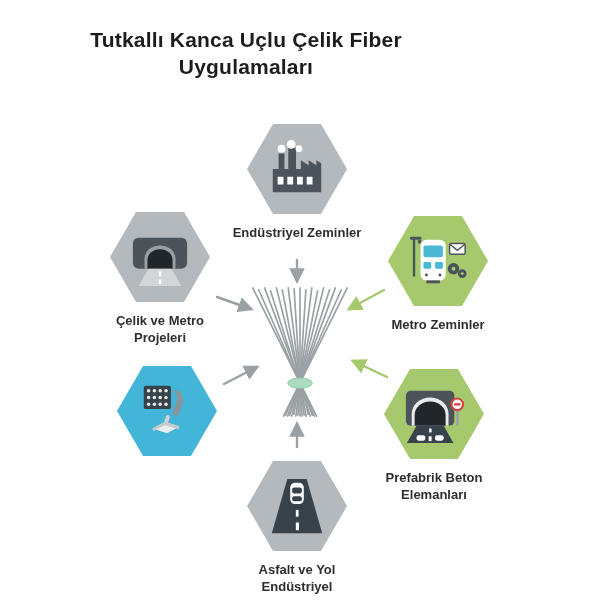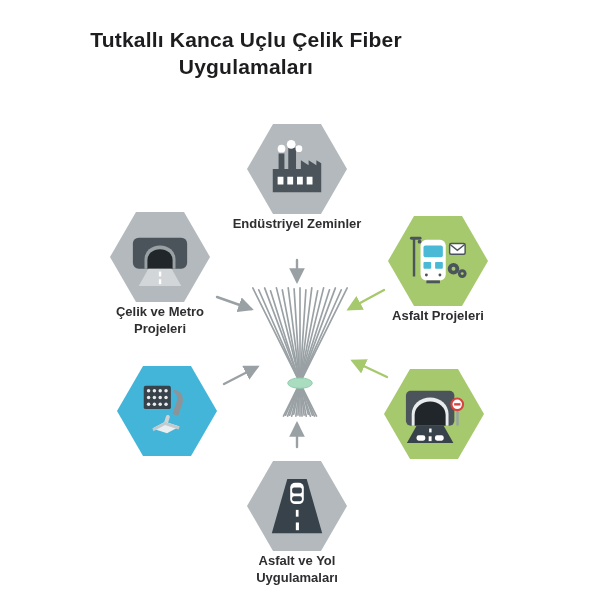--- a/index.html
+++ b/index.html
@@ -16,21 +16,21 @@
   .node{position:absolute;width:160px;display:flex;flex-direction:column;align-items:center}
   .hex{
     width:100px;height:90px;flex:none;
     clip-path:polygon(26% 0,74% 0,100% 50%,74% 100%,26% 100%,0 50%);
     display:flex;align-items:center;justify-content:center;
   }
   .hex-gray{background:#b3b9bc}
   .hex-green{background:#a6c96d}
   .hex-blue{background:#43b5d9}
   .label{
-    margin-top:2px;width:130px;text-align:center;
+    margin-top:11px;width:130px;text-align:center;
     font-size:13px;font-weight:700;color:#2e2e30;line-height:1.3;
   }
 
   .overlay,.bundle{position:absolute;pointer-events:none}
   .overlay{left:0;top:0;width:600px;height:600px}
   .bundle{left:241px;top:286px;width:118px;height:132px}
 </style>
 </head>
 <body>
 
@@ -129,21 +129,21 @@
         <circle cx="34" cy="46.5" r="1.5" fill="#4b545a"></circle>
         <rect x="20" y="52" width="14" height="3" fill="#4b545a"></rect>
         <rect x="44" y="14" width="16" height="11" rx="1.5" fill="#ffffff" stroke="#4b545a" stroke-width="1.5"></rect>
         <path d="M44.5 15 l7.5 6 7.5 -6" fill="none" stroke="#4b545a" stroke-width="1.5"></path>
         <circle cx="48" cy="40" r="6" fill="#4b545a"></circle>
         <circle cx="48" cy="40" r="2" fill="#a6c96d"></circle>
         <circle cx="57" cy="45" r="4.5" fill="#4b545a"></circle>
         <circle cx="57" cy="45" r="1.5" fill="#a6c96d"></circle>
       </svg>
     </div>
-    <div class="label">Asfalt Projeleri</div>
+    <div class="label">Metro Zeminler</div>
   </div>
 
   <div class="node" style="left:87px;top:366px">
     <div class="hex hex-blue">
       <svg viewBox="0 0 64 64" width="62" height="62">
         <rect x="8" y="6" width="28" height="24" rx="2" fill="#37424a"></rect>
         <g fill="#ffffff" opacity="0.9">
           <circle cx="13" cy="11" r="1.8"></circle>
             <circle cx="19" cy="11" r="1.8"></circle>
             <circle cx="25" cy="11" r="1.8"></circle>
@@ -174,29 +174,30 @@
         <path d="M4 62 L14 44 h28 L52 62 z" fill="#37424a"></path>
         <rect x="27" y="47" width="2.5" height="4" fill="#ffffff"></rect>
         <rect x="26.5" y="55" width="3" height="5" fill="#ffffff"></rect>
         <rect x="14" y="54" width="9" height="5.5" rx="2.2" fill="#ffffff"></rect>
         <rect x="33" y="54" width="9" height="5.5" rx="2.2" fill="#ffffff"></rect>
         <rect x="55" y="28" width="2.5" height="16" fill="#9aa1a5"></rect>
         <circle cx="56" cy="22" r="6" fill="#ffffff" stroke="#d64541" stroke-width="2.2"></circle>
         <rect x="52.8" y="20.8" width="6.5" height="2.5" fill="#d64541"></rect>
       </svg>
     </div>
+    <div class="label">Prefabrik Beton Elemanları</div>
   </div>
 
   <div class="node" style="left:217px;top:461px">
     <div class="hex hex-gray">
       <svg viewBox="0 0 64 64" width="62" height="62">
         <path d="M22 4 h20 L58 60 H6 z" fill="#37424a"></path>
         <rect x="30.8" y="36" width="2.8" height="7" fill="#ffffff"></rect>
         <rect x="30.8" y="49" width="3.2" height="8" fill="#ffffff"></rect>
         <rect x="25" y="8" width="14" height="22" rx="5" fill="#ffffff"></rect>
         <rect x="27" y="13" width="10" height="6" rx="2" fill="#37424a"></rect>
         <rect x="27" y="22" width="10" height="5" rx="2" fill="#37424a"></rect>
       </svg>
     </div>
-    <div class="label">Asfalt ve Yol Uygulamaları</div>
+    <div class="label">Asfalt ve Yol Endüstriyel</div>
   </div>
 
 </div>
 
 </body></html>

